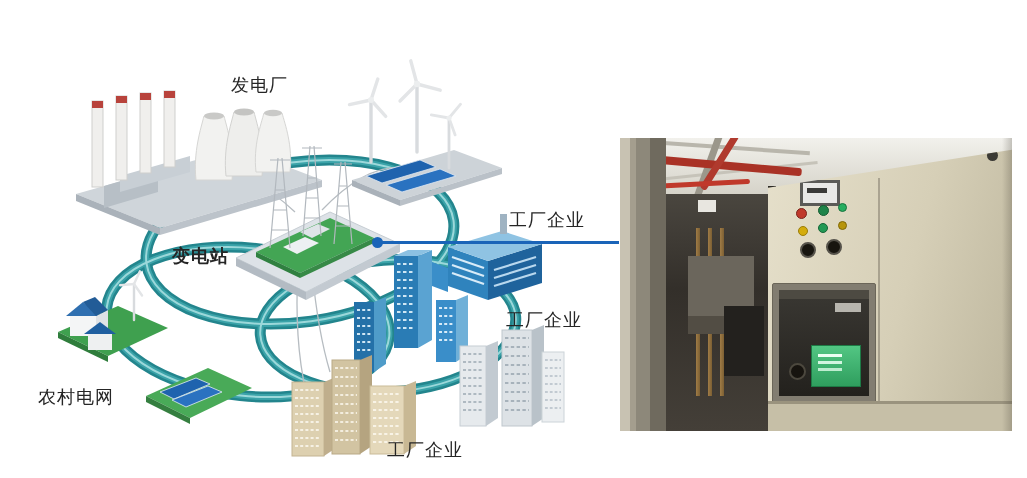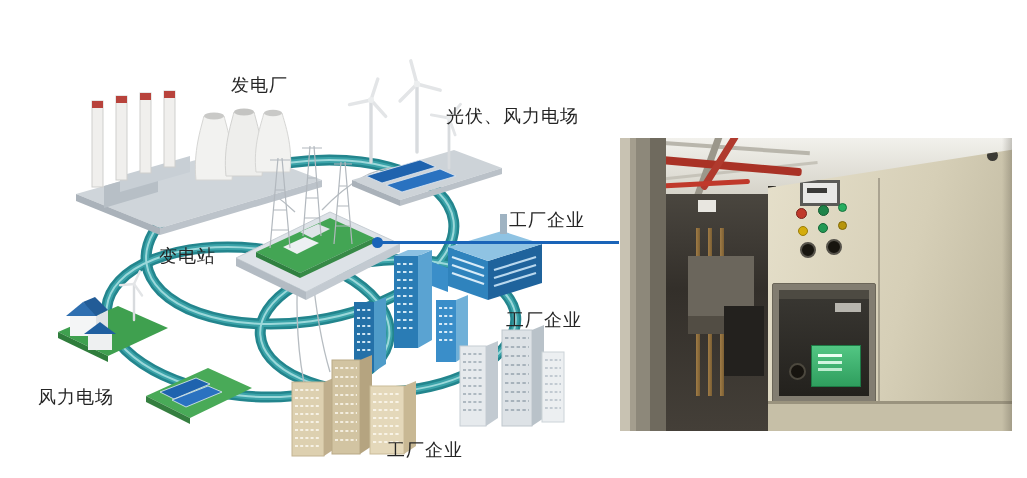--- a/index.html
+++ b/index.html
@@ -5,21 +5,21 @@
   html,body{margin:0;padding:0;background:#ffffff;}
   .canvas{position:relative;width:1027px;height:478px;background:#ffffff;overflow:hidden;
           font-family:"DejaVu Sans","Liberation Sans",sans-serif;}
   
   .diagram{position:absolute;left:0;top:0;width:688px;height:478px;}
   .dsvg{position:absolute;left:0;top:0;}
   .lbl{position:absolute;font-size:18px;color:#252525;letter-spacing:1px;white-space:nowrap;}
   .lbl-power{left:231px;top:73px;}
   .lbl-pv{left:446px;top:104px;}
   .lbl-factory{left:509px;top:208px;}
-  .lbl-sub{left:159px;top:244px;}
+  .lbl-sub{left:172px;top:244px;font-weight:bold;}
   .lbl-muni{left:506px;top:308px;}
   .lbl-rural{left:38px;top:385px;}
   .lbl-resi{left:387px;top:438px;}
   
   .conn-line{position:absolute;left:382px;top:241px;width:237px;height:3px;background:#1a64b8;}
   .conn-dot{position:absolute;left:372px;top:237px;width:11px;height:11px;border-radius:50%;background:#1a64b8;}
   
   .photo{position:absolute;left:620px;top:138px;width:392px;height:293px;overflow:hidden;
          background:linear-gradient(180deg,#e9e7e0 0%,#d8d5cb 12%,#c2bfb2 30%,#b2ae9f 100%);}
   .photo *{position:absolute;}
@@ -321,25 +321,24 @@
         <line x1="134" y1="320" x2="134" y2="284" stroke="#d8dbde" stroke-width="2.4" stroke-linecap="round"></line>
         <g stroke="#e3e5e7" stroke-width="2.4" stroke-linecap="round">
           <line x1="134" y1="284" x2="134" y2="270" transform="rotate(25 134 284)"></line>
           <line x1="134" y1="284" x2="134" y2="270" transform="rotate(145 134 284)"></line>
           <line x1="134" y1="284" x2="134" y2="270" transform="rotate(265 134 284)"></line>
         </g>
       </g>
     </svg>
 
     <div class="lbl lbl-power">发电厂</div>
-    <div class="lbl lbl-pv">光伏、风力电场</div>
     <div class="lbl lbl-factory">工厂企业</div>
     <div class="lbl lbl-sub">变电站</div>
     <div class="lbl lbl-muni">工厂企业</div>
-    <div class="lbl lbl-rural">风力电场</div>
+    <div class="lbl lbl-rural">农村电网</div>
     <div class="lbl lbl-resi">工厂企业</div>
   </div>
 
   <div class="conn-dot"></div>
   <div class="conn-line"></div>
 
   <div class="photo">
     <div class="ph-ceiling"></div>
     <div class="truss t1"></div>
     <div class="truss t2"></div>

